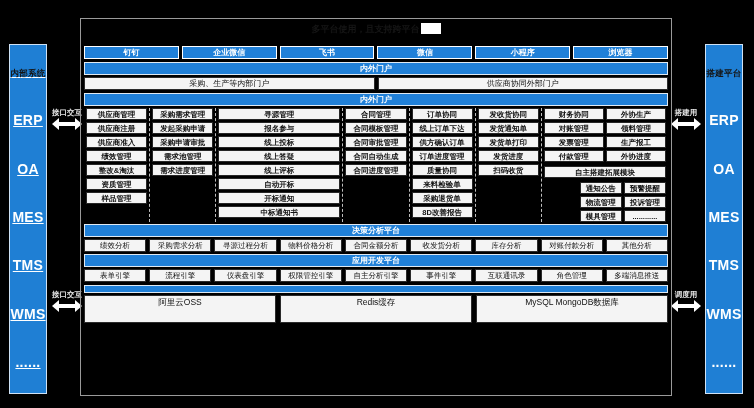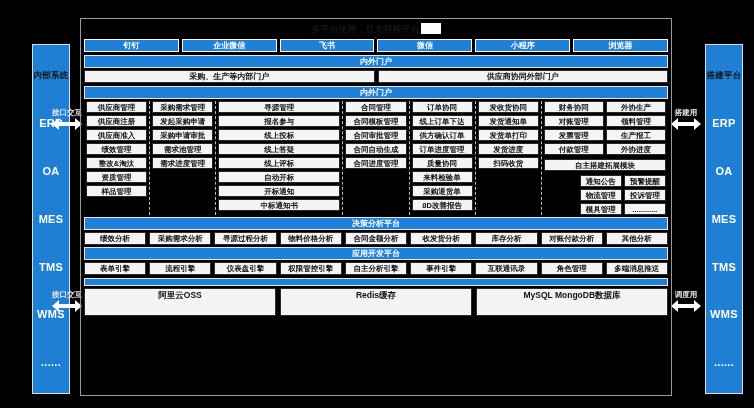--- a/index.html
+++ b/index.html
@@ -6,23 +6,23 @@
   body{width:754px;height:408px;overflow:hidden;
        font-family:"Liberation Sans","DejaVu Sans",sans-serif;
        color:#fff;-webkit-font-smoothing:antialiased;}
   .stage{position:relative;width:754px;height:408px;background:#000;}
 
   
   .side{position:absolute;top:44px;width:38px;height:350px;
         background:#1f7fd4;border:1px solid #cfe2f5;
         display:flex;flex-direction:column;align-items:center;
         justify-content:space-around;padding:6px 0;box-sizing:border-box;}
-  .side.left{left:32px;}
+  .side.left{left:9px;text-decoration:underline;}
   .side.right{left:705px;}
-  .side-item{font-size:11px;font-weight:bold;color:#fff;text-align:center;
+  .side-item{font-size:14px;font-weight:bold;color:#fff;text-align:center;
              line-height:1.25;letter-spacing:.3px;}
   .side-item.title{font-size:8.5px;}
 
   
   .conn{position:absolute;width:34px;display:flex;flex-direction:column;
         align-items:center;}
   .conn .lbl{font-size:7.5px;color:#e6e6e6;line-height:1.2;text-align:center;
              font-weight:bold;margin-bottom:1px;}
   .arrow{width:30px;height:12px;position:relative;}
   .arrow .bar{position:absolute;left:5px;right:5px;top:4px;height:4px;background:#fff;}
@@ -41,27 +41,27 @@
   .title{height:15px;line-height:15px;text-align:center;font-size:9px;
          font-weight:bold;color:#151515;position:relative;}
   .title .caret{display:inline-block;width:20px;height:11px;background:#fff;
         vertical-align:-2px;margin-left:1px;}
 
   
   .row{display:flex;gap:3px;}
   .bluebar{background:#2080d8;border:1px solid #dfe9f2;color:#fff;
            font-size:8px;font-weight:bold;text-align:center;
            line-height:12px;height:13px;box-sizing:border-box;}
-  .tabrow{margin-top:2px;}
+  .tabrow{margin-top:9px;}
   .tab{flex:1;background:#2080d8;border:1px solid #fff;color:#fff;
        font-size:8px;font-weight:bold;text-align:center;height:13px;
        line-height:12px;box-sizing:border-box;}
   .wbox{background:#f4f4f4;border:1px solid #2b2b2b;color:#111;
         font-size:8px;text-align:center;height:13px;line-height:12px;
-        box-sizing:border-box;font-weight:bold;}
+        box-sizing:border-box;font-weight:normal;}
   .portalrow{margin-top:2px;}
   .portalrow .wbox{flex:1;}
 
   
   .gridwrap{margin-top:2px;display:flex;gap:0;}
   .gcol{flex:1;padding:0 2px;box-sizing:border-box;
         border-right:1px dashed #bdbdbd;display:flex;flex-direction:column;gap:2px;}
   .gcol:last-child{border-right:none;}
   .gcol.wide{flex:2;}
   .gcol.wide2{flex:2;}

